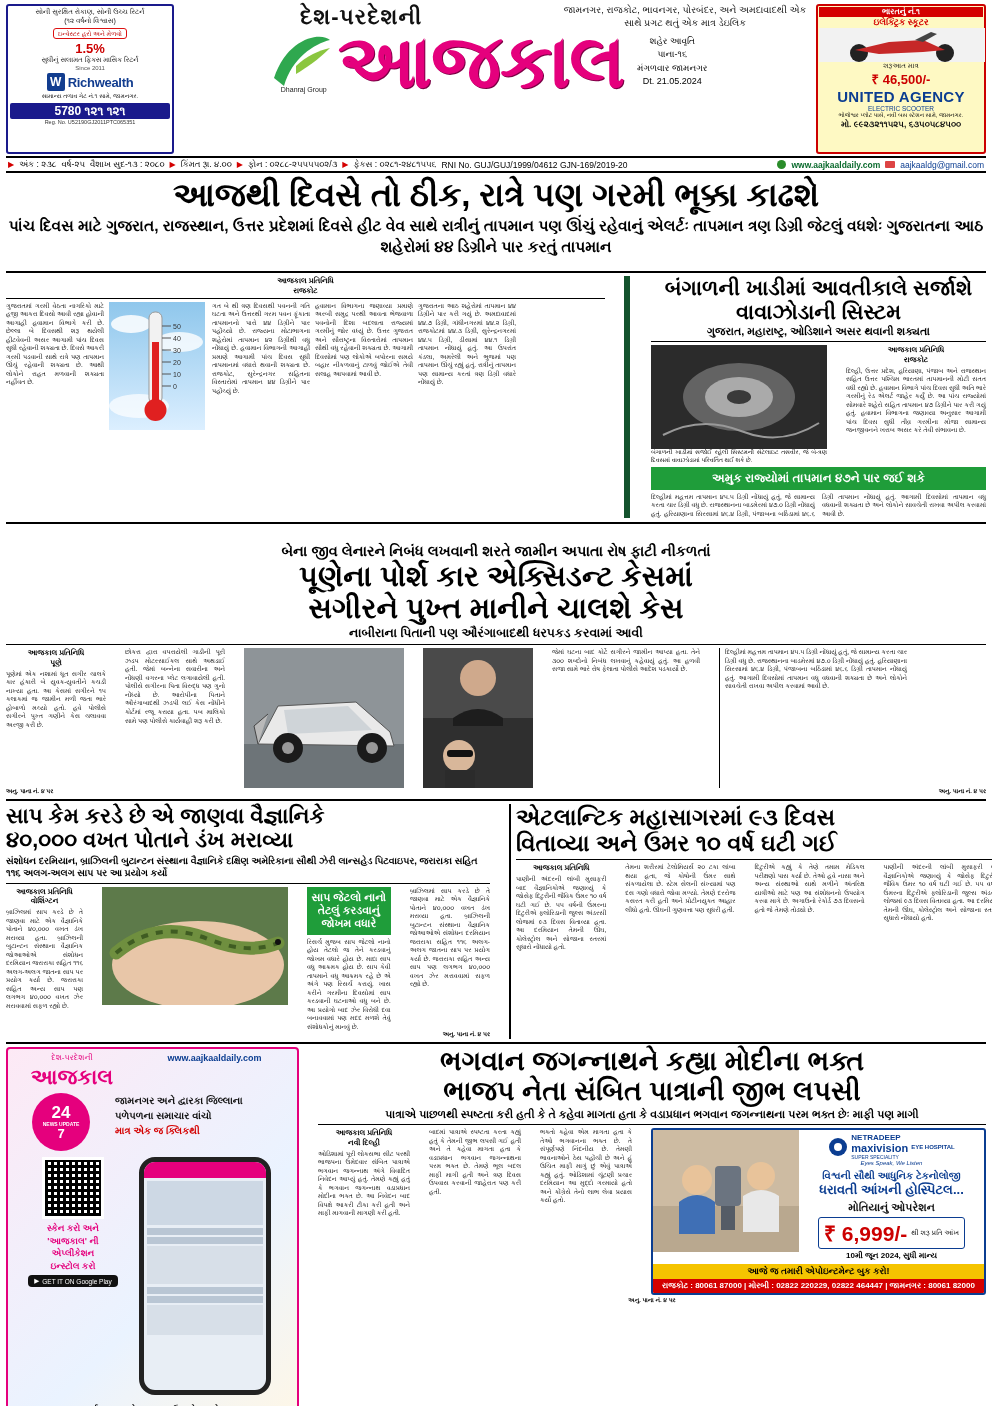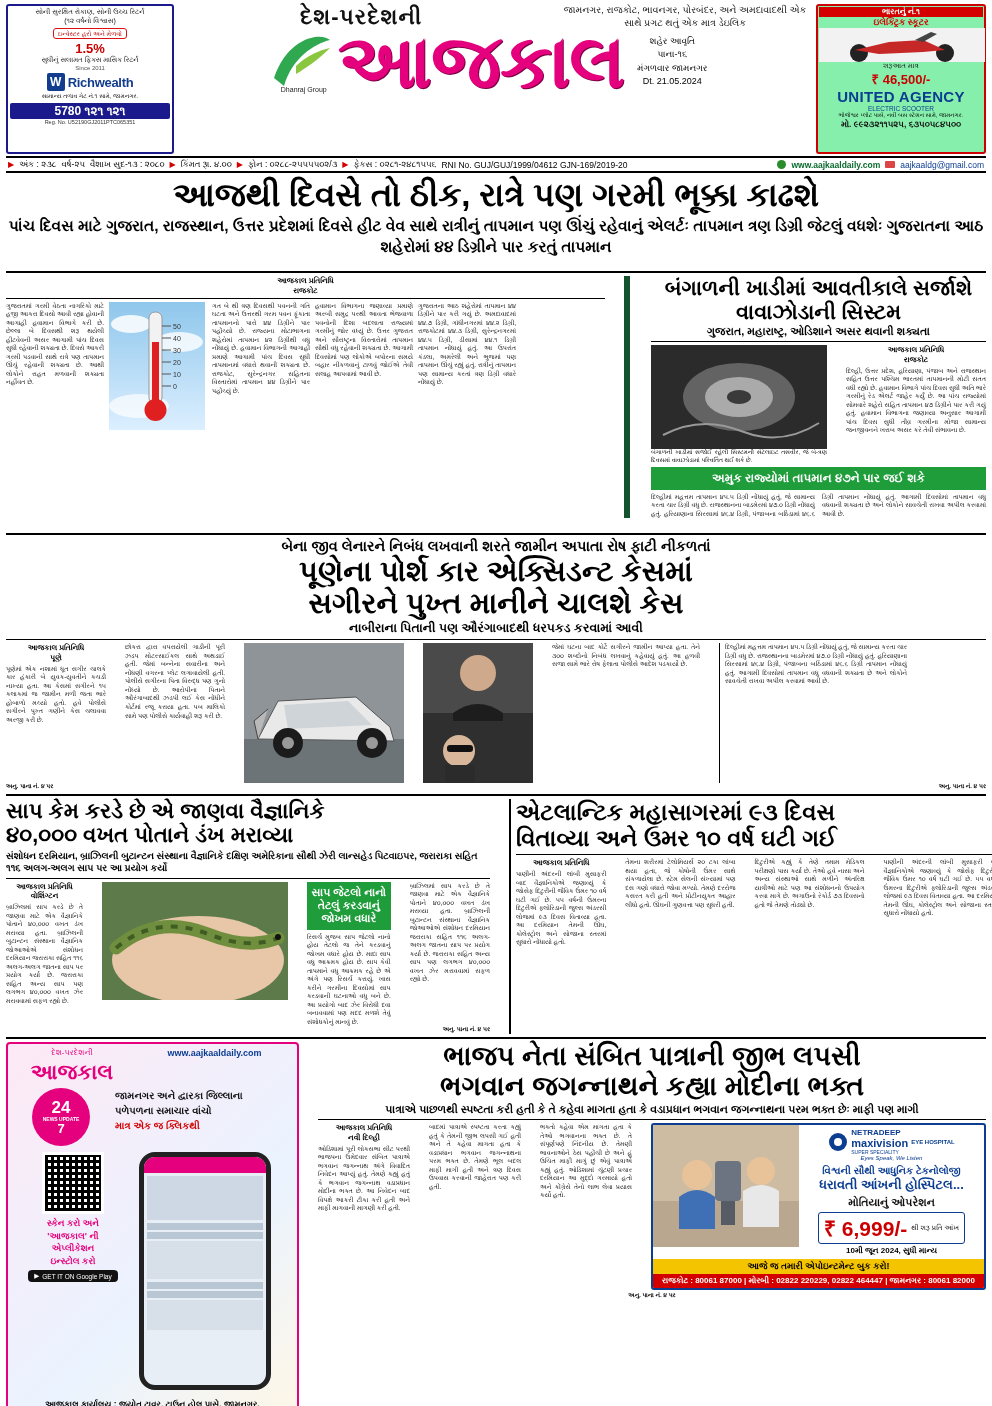--- a/index.html
+++ b/index.html
@@ -48,21 +48,21 @@
   .logo-row { display: flex; align-items: center; justify-content: center; width: 100%; margin-top: -4px; }
   .swoosh { width: 64px; height: 62px; position: relative; margin-right: 4px; }
   .swoosh svg { position: absolute; top: 0; left: 0; }
   .dhanraj { font-size: 7px; color: #222; text-align: center; margin-top: -6px; }
   .aajkaal {
     font-size: 74px; line-height: .96; font-weight: bold; color: #e5007d;
     letter-spacing: -1px; text-shadow: 1px 1px 0 #7a0044;
   }
   .mh-right-info { font-size: 9px; text-align: center; line-height: 1.45; width: 96px; }
   .mh-right {
-    width: 170px; border: 2px solid #c00; border-radius: 3px; background: #86efac;
+    width: 170px; border: 2px solid #c00; border-radius: 3px; background: #fef9c3;
     display: flex; flex-direction: column; align-items: center; padding: 1px;
   }
   .mh-right .r1 { background: #d40000; color: #fff; font-size: 8px; width: 100%; text-align: center; font-weight: bold; }
   .mh-right .r2 { font-size: 9px; color: #d40000; font-weight: bold; }
   .scooter { width: 100%; height: 34px; background: linear-gradient(#f7f7f7,#e9e9e9); position: relative; }
   .mh-right .r3 { font-size: 7px; color: #111; text-align: center; line-height: 1.1; }
   .mh-right .price { font-size: 13px; font-weight: bold; color: #c00; }
   .mh-right .ua { font-size: 15px; font-weight: bold; color: #0b3d91; letter-spacing: .3px; }
   .mh-right .uas { font-size: 6.5px; color: #0b3d91; }
   .mh-right .addr2 { font-size: 5.8px; text-align: center; line-height: 1.2; }
@@ -311,21 +311,21 @@
           <div class="byline">આજકાલ પ્રતિનિધિ</div>
           <div class="byline">રાજકોટ</div>
           <div class="body-text" style="margin-top:2px;">દિલ્હી, ઉત્તર પ્રદેશ, હરિયાણા, પંજાબ અને રાજસ્થાન સહિત ઉત્તર પશ્ચિમ ભારતમાં તાપમાનની મોટી સતત વધી રહ્યો છે. હવામાન વિભાગે પાંચ દિવસ સુધી અતિ ભારે ગરમીનું રેડ એલર્ટ જાહેર કર્યું છે. આ પાંચ રાજ્યોમાં સોમવારે શહેરો સહિત તાપમાન ૪૭ ડિગ્રીને પાર કરી ગયું હતું. હવામાન વિભાગના જણાવ્યા અનુસાર આગામી પાંચ દિવસ સુધી તીવ્ર ગરમીના મોજા સામાન્ય જનજીવનને ખરાબ અસર કરે તેવી સંભાવના છે.</div>
         </div>
       </div>
       <div class="greenbox" style="margin-top:3px;">અમુક રાજ્યોમાં તાપમાન ૪૭ને પાર જઈ શકે</div>
       <div class="body-text" style="margin-top:3px;column-count:2;column-gap:7px;">દિલ્હીમાં મહત્તમ તાપમાન ૪૫.૫ ડિગ્રી નોંધાયું હતું, જે સામાન્ય કરતા ચાર ડિગ્રી વધુ છે. રાજસ્થાનના બાડમેરમાં ૪૭.૦ ડિગ્રી નોંધાયું હતું. હરિયાણાના સિરસામાં ૪૬.૪ ડિગ્રી, પંજાબના બઠિંડામાં ૪૬.૬ ડિગ્રી તાપમાન નોંધાયું હતું. આગામી દિવસોમાં તાપમાન વધુ વધવાની શક્યતા છે અને લોકોને સાવચેતી રાખવા અપીલ કરવામાં આવી છે.</div>
     </div>
   </div>
 
-  <div style="border-top:2px solid #000;margin-top:15px;padding-top:3px;">
+  <div style="border-top:2px solid #000;margin-top:4px;padding-top:19px;">
     <div class="s2-head1">બેના જીવ લેનારને નિબંધ લખવાની શરતે જામીન અપાતા રોષ ફાટી નીકળતાં</div>
     <div class="s2-head2">પૂણેના પોર્શ કાર એક્સિડન્ટ કેસમાં</div>
     <div class="s2-head2">સગીરને પુખ્ત માનીને ચાલશે કેસ</div>
     <div class="s2-sub" style="margin-top:2px;">નાબીરાના પિતાની પણ ઔરંગાબાદથી ધરપકડ કરવામાં આવી</div>
     <div style="border-top:1px solid #000;margin:3px 0;"></div>
 
     <div class="row">
       <div style="width:100px;">
         <div class="byline">આજકાલ પ્રતિનિધિ</div>
         <div class="byline">પૂણે</div>
@@ -496,22 +496,22 @@
             <span>aajkaaldigital</span>
           </span>
         <span class="chip">
             <span class="sq" style="background:#25d366;"></span>
             <span>aajkaaldaily</span>
           </span>
       </div>
     </div>
 
     <div style="flex:1;">
+      <div class="s2-head2" style="font-size:27px;">ભગવાન જગન્નાથને કહ્યા મોદીના ભક્ત</div>
       <div class="s2-head2" style="font-size:27px;">ભાજપ નેતા સંબિત પાત્રાની જીભ લપસી</div>
-      <div class="s2-head2" style="font-size:27px;">ભગવાન જગન્નાથને કહ્યા મોદીના ભક્ત</div>
       <div class="s2-sub" style="font-size:11px;margin-top:2px;">પાત્રાએ પાછળથી સ્પષ્ટતા કરી હતી કે તે કહેવા માગતા હતા કે વડાપ્રધાન ભગવાન જગન્નાથના પરમ ભક્ત છેઃ માફી પણ માગી</div>
       <div style="border-top:1px solid #000;margin:3px 0;"></div>
 
       <div class="row">
         <div style="width:92px;">
           <div class="byline">આજકાલ પ્રતિનિધિ</div>
           <div class="byline">નવી દિલ્હી</div>
           <div class="body-text" style="margin-top:2px;">ઓડિશામાં પૂરી લોકસભા સીટ પરથી ભાજપના ઉમેદવાર સંબિત પાત્રાએ ભગવાન જગન્નાથ અંગે વિવાદિત નિવેદન આપ્યું હતું. તેમણે કહ્યું હતું કે ભગવાન જગન્નાથ વડાપ્રધાન મોદીના ભક્ત છે. આ નિવેદન બાદ વિપક્ષે આકરી ટીકા કરી હતી અને માફી માગવાની માગણી કરી હતી.</div>
         </div>
         <div style="width:92px;" class="body-text">બાદમાં પાત્રાએ સ્પષ્ટતા કરતા કહ્યું હતું કે તેમની જીભ લપસી ગઈ હતી અને તે કહેવા માગતા હતા કે વડાપ્રધાન ભગવાન જગન્નાથના પરમ ભક્ત છે. તેમણે ભૂલ બદલ માફી માગી હતી અને ત્રણ દિવસ ઉપવાસ કરવાની જાહેરાત પણ કરી હતી.</div>

